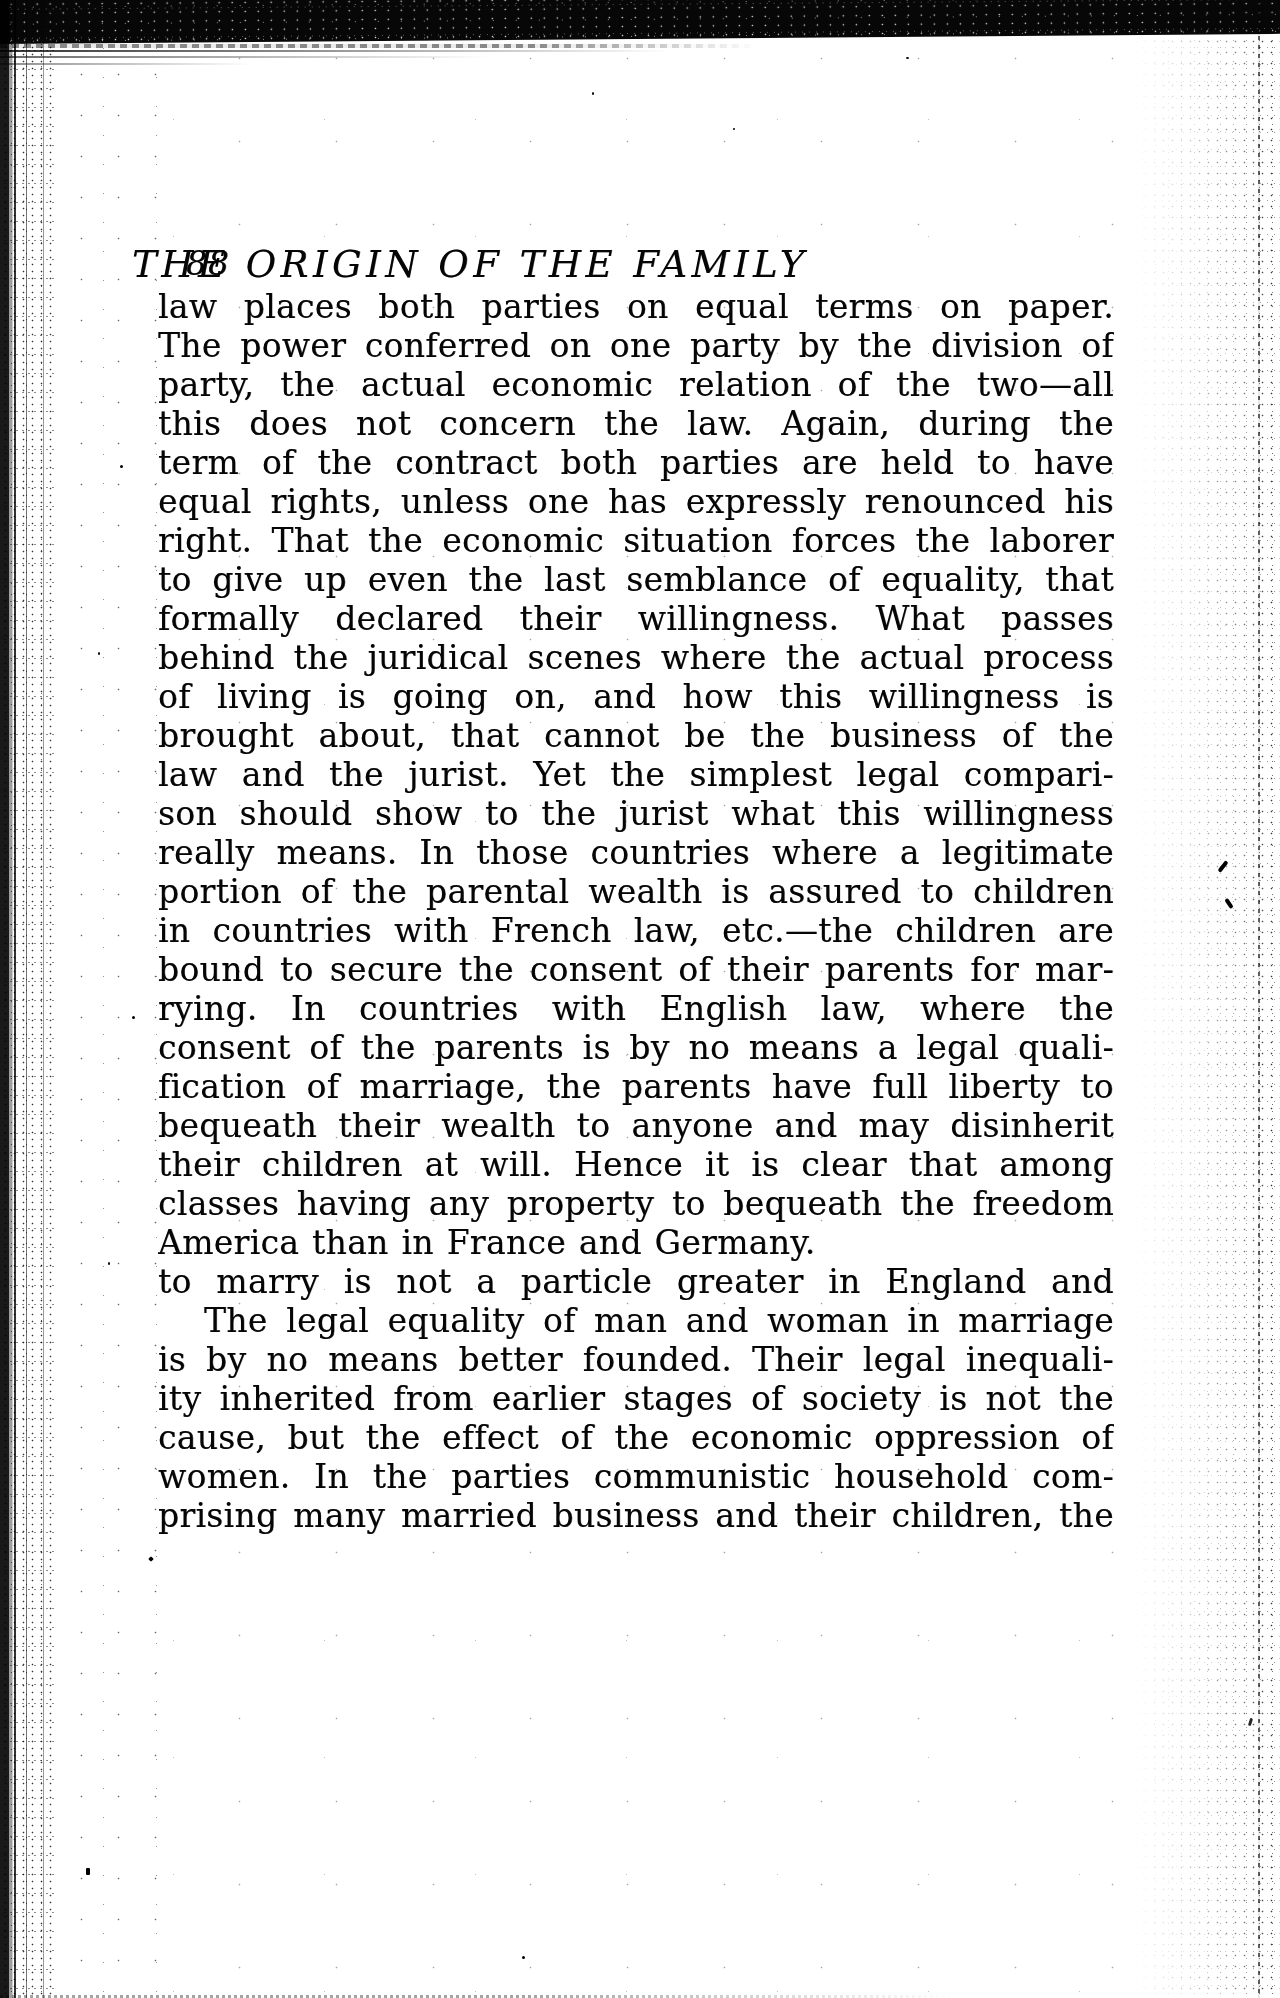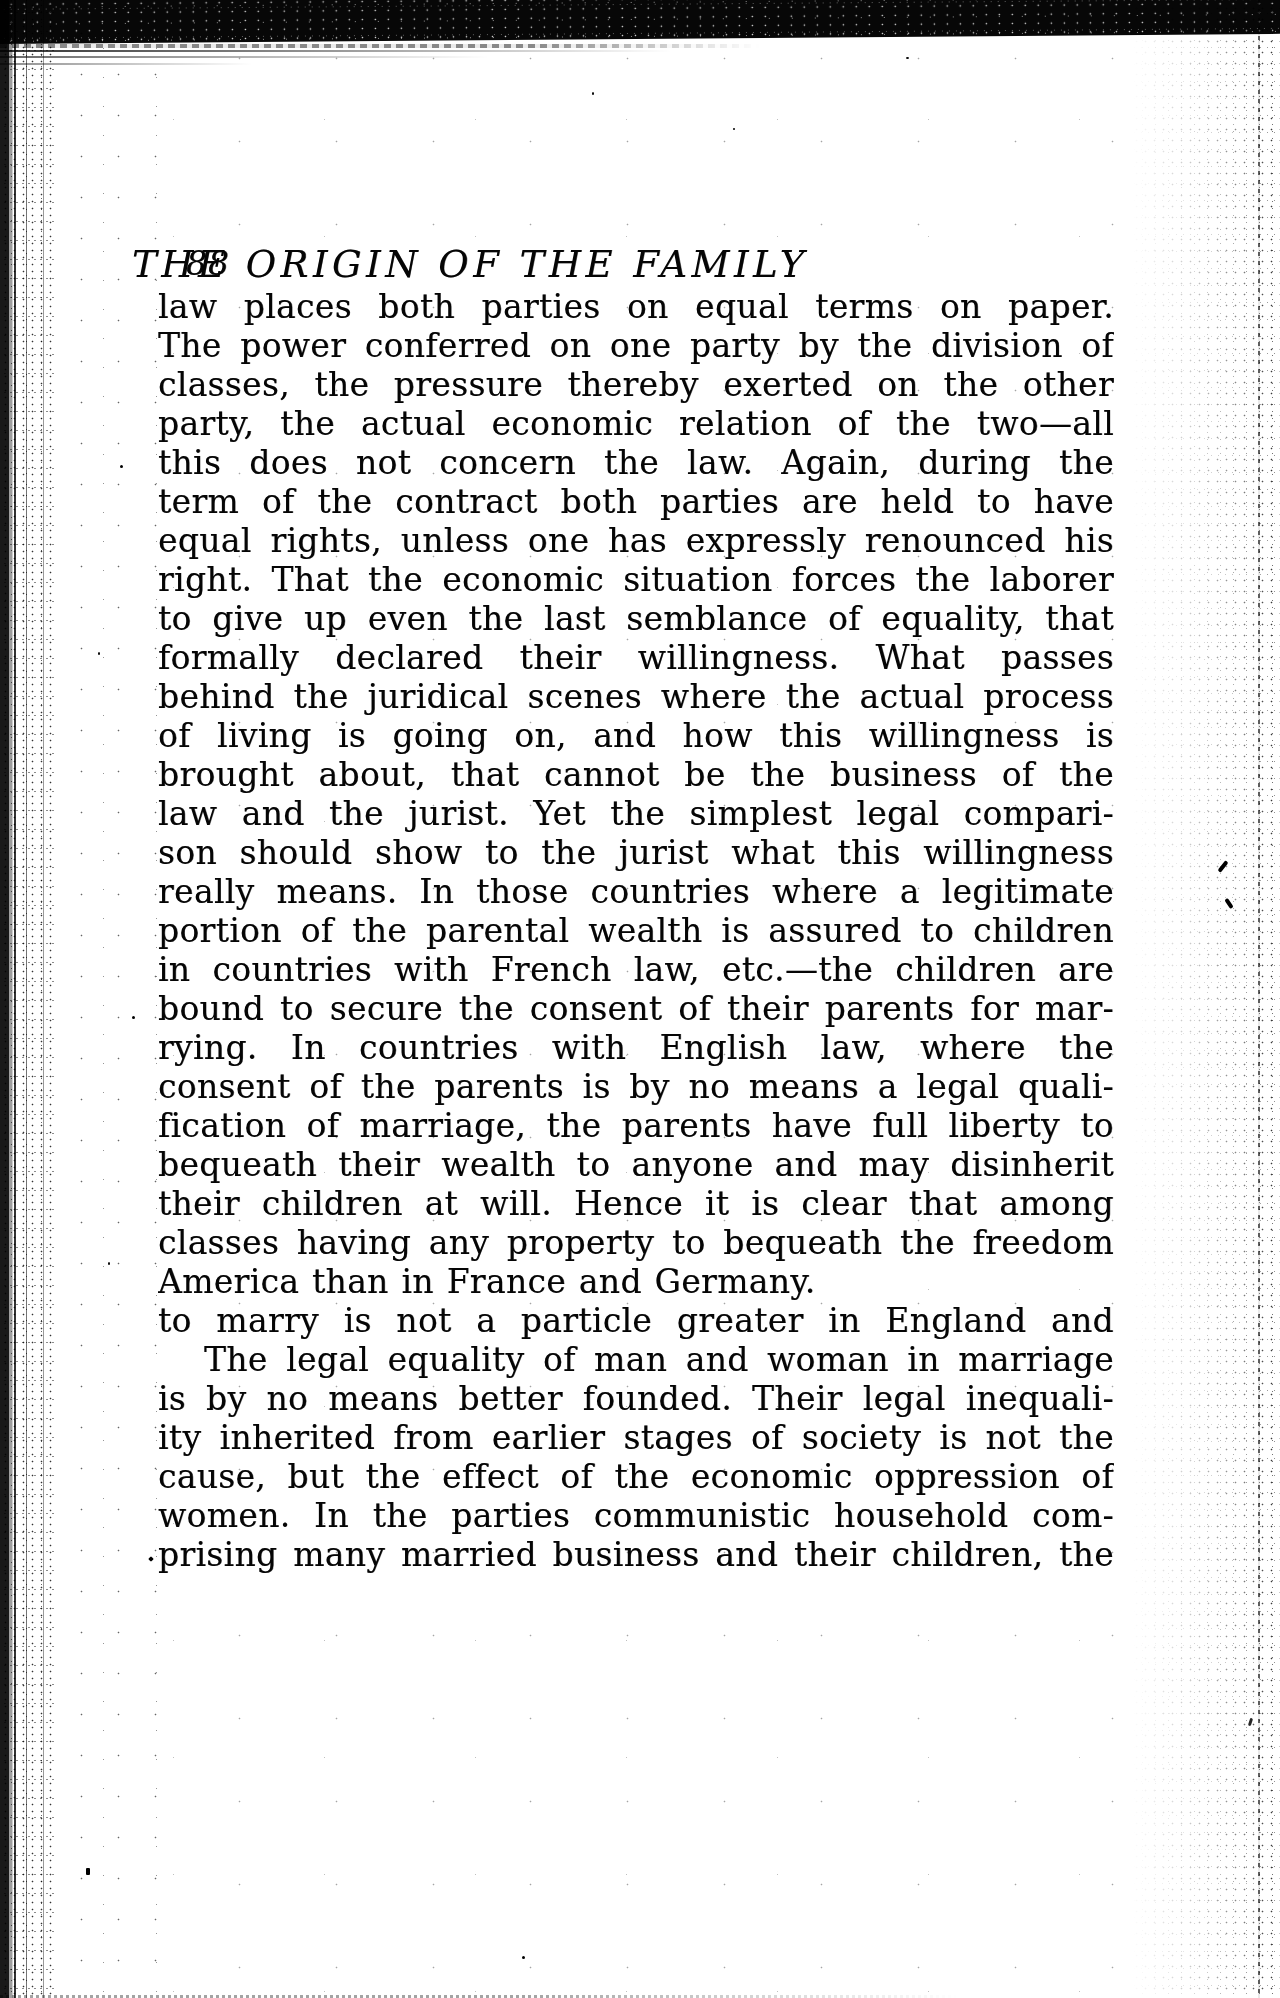--- a/index.html
+++ b/index.html
@@ -164,21 +164,20 @@
   <header class="running-head">
     <span class="pagenum">88</span>
     <span class="title">THE ORIGIN OF THE FAMILY</span>
   </header>
 
   <main class="textblock">
 
     <div class="para">
       <div class="line">law places both parties on equal terms on paper.</div>
       <div class="line">The power conferred on one party by the division of</div>
-      <div class="line">classes, the pressure thereby exerted on the other</div>
       <div class="line">party, the actual economic relation of the two—all</div>
       <div class="line">this does not concern the law.  Again, during the</div>
       <div class="line">term of the contract both parties are held to have</div>
       <div class="line">equal rights, unless one has expressly renounced his</div>
       <div class="line">right.  That the economic situation forces the laborer</div>
       <div class="line">to give up even the last semblance of equality, that</div>
     </div>
 
     <div class="para">
       <div class="line">formally declared their willingness.  What passes</div>

